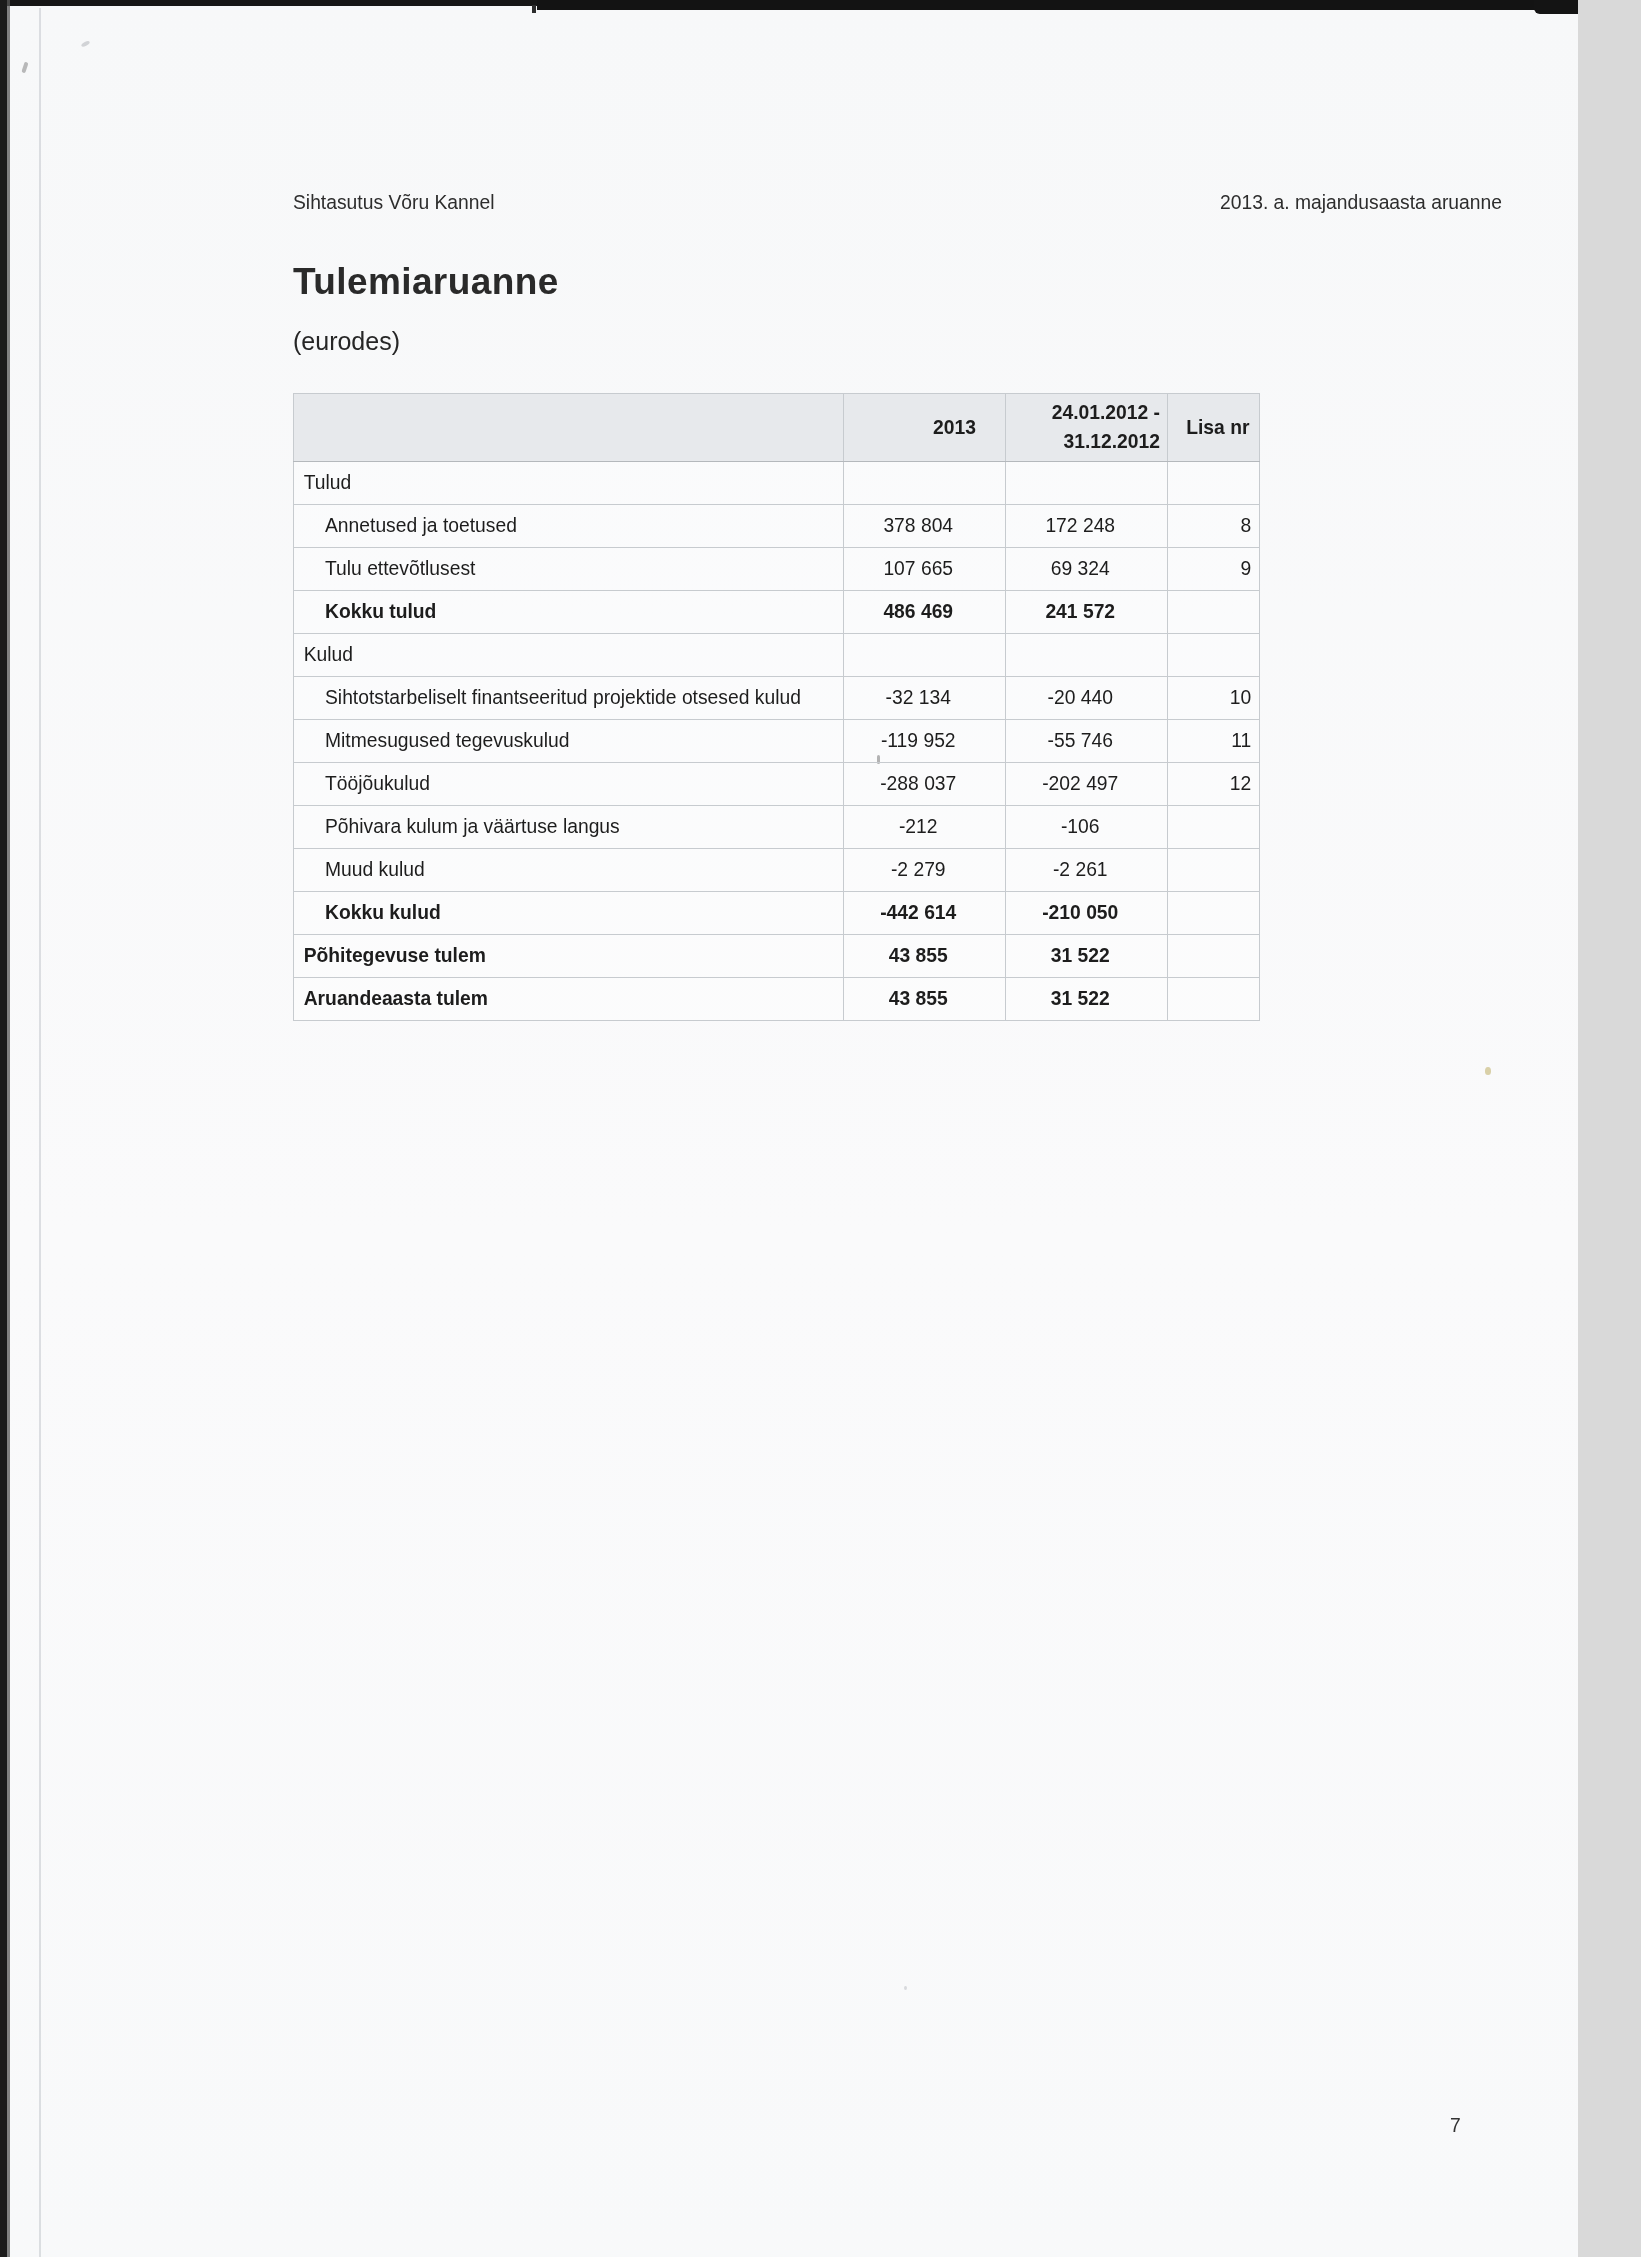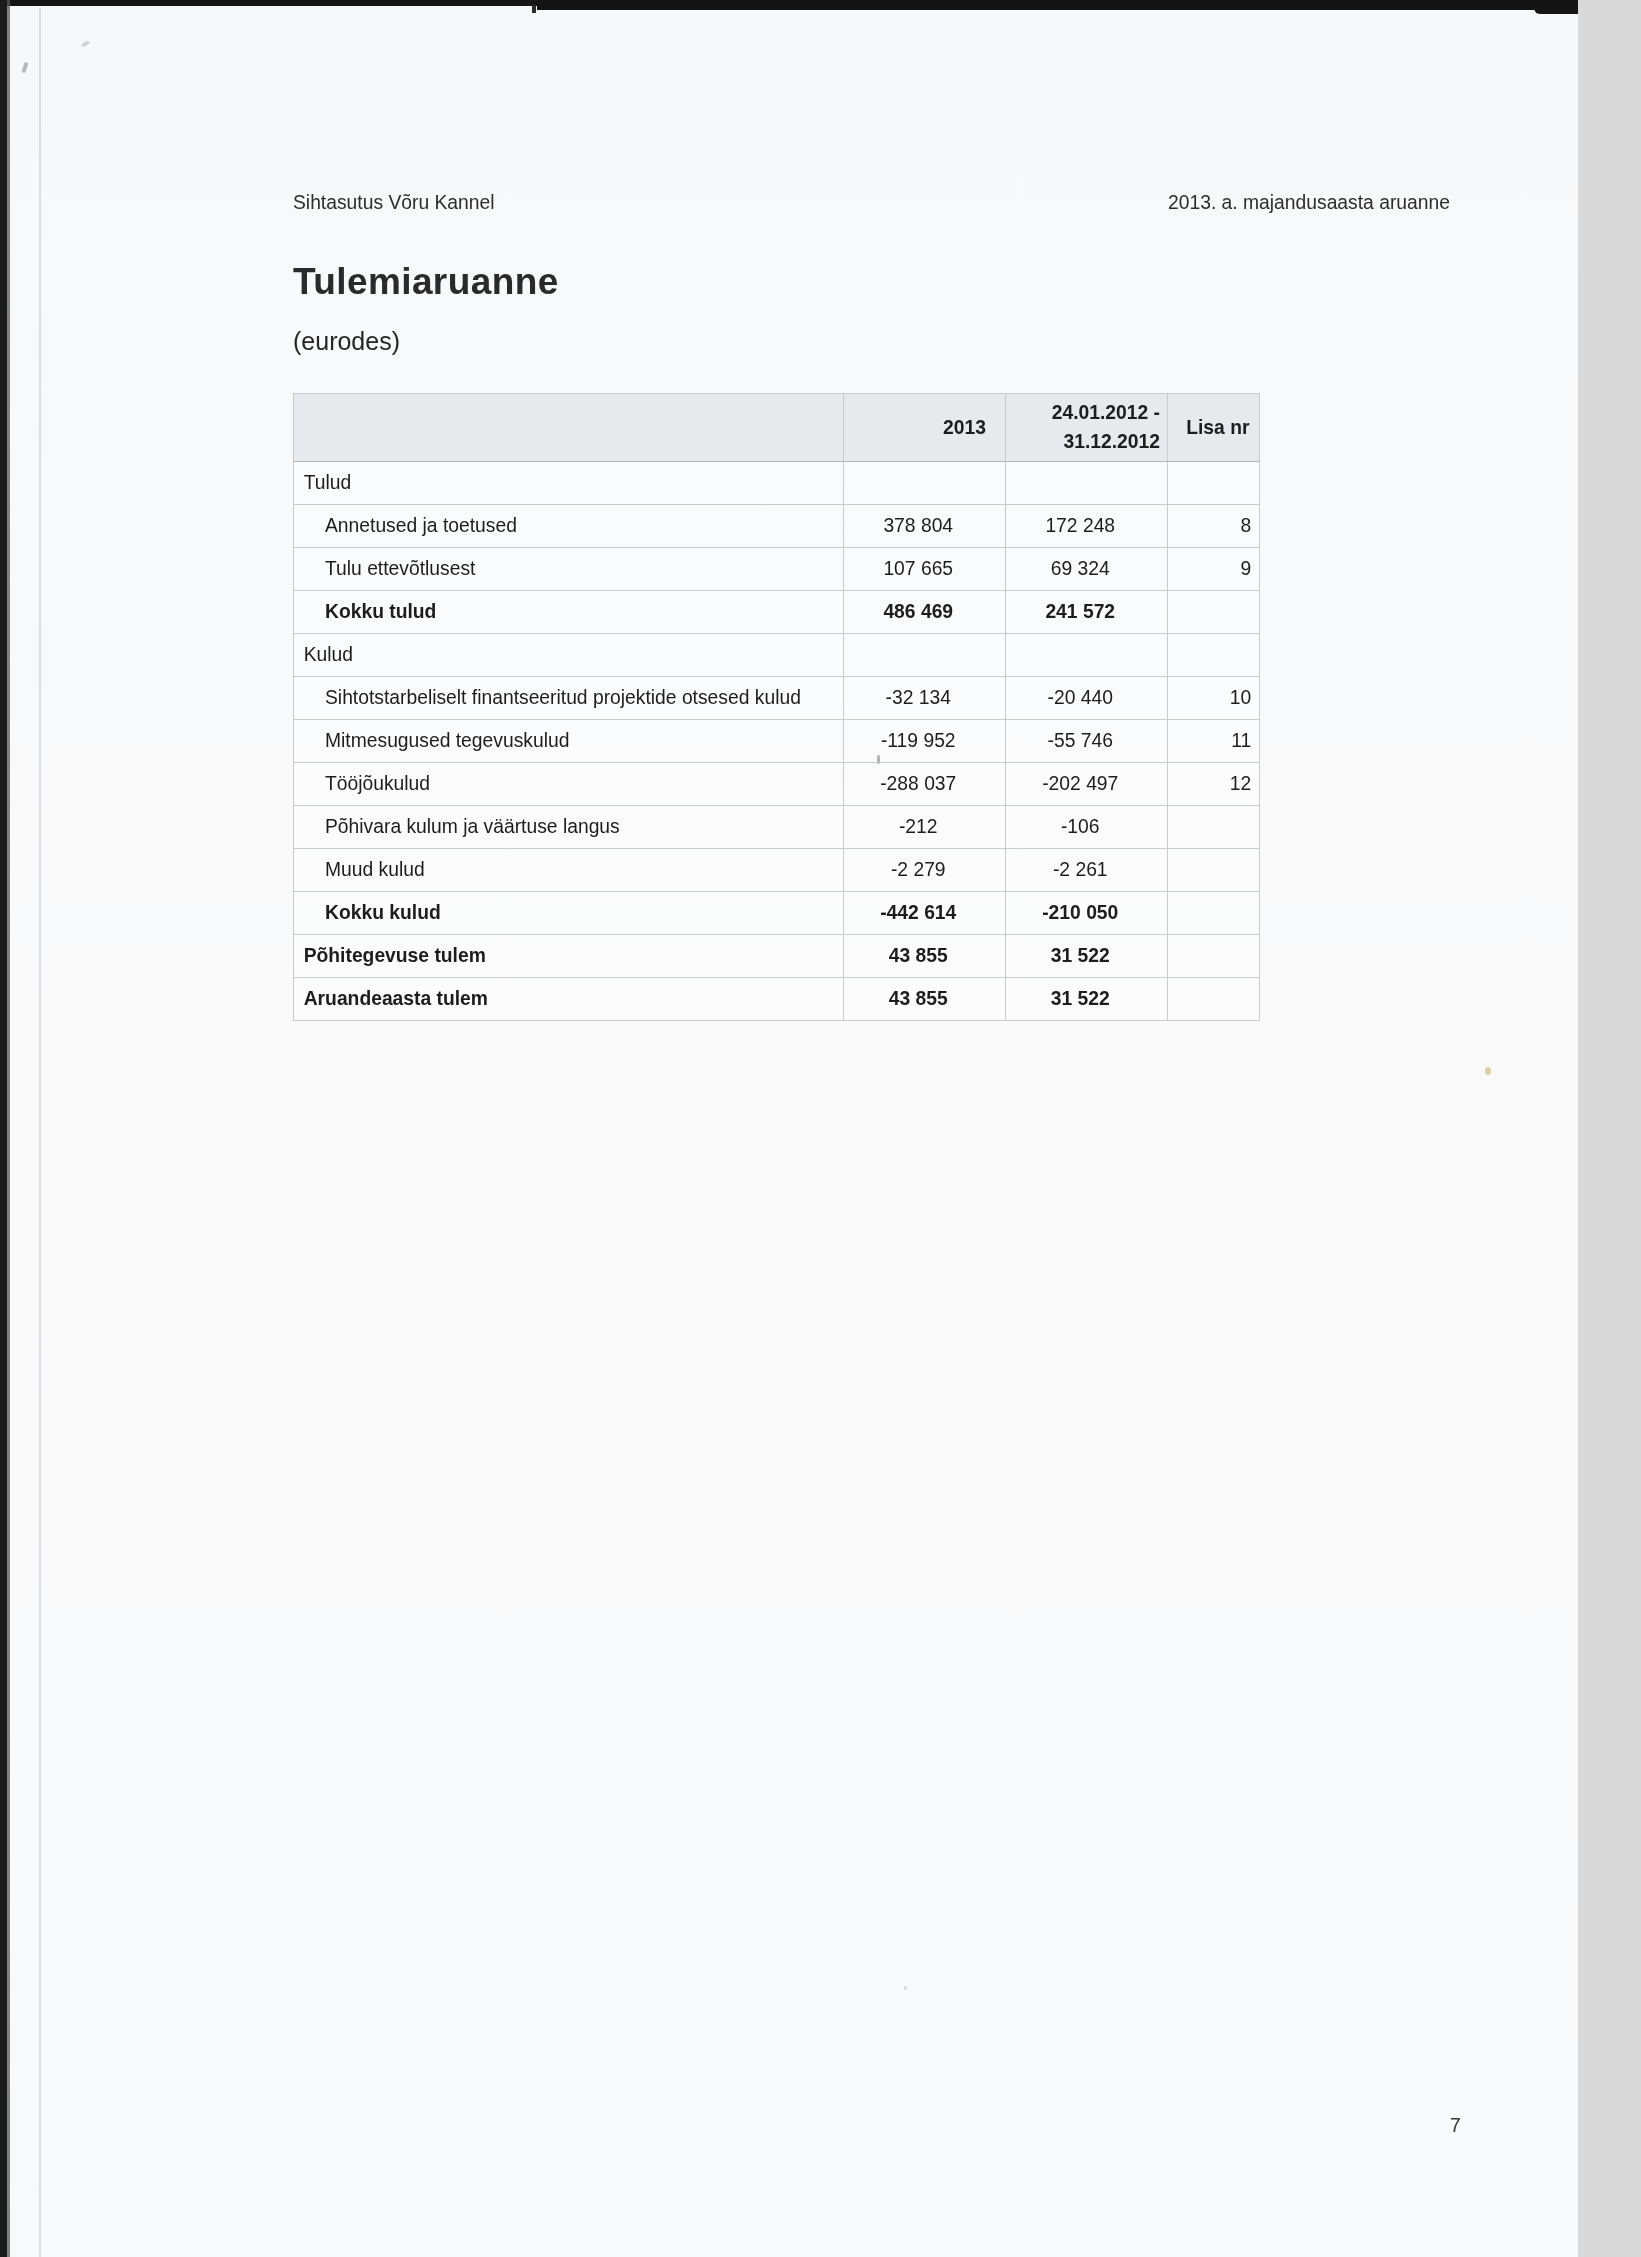--- a/index.html
+++ b/index.html
@@ -24,34 +24,34 @@
   .speck-c { left:877px; top:755px;  width:2.9px; height:8.7px;  background:#6f6f6f; border-radius:1.9px; opacity:.8; }
   .speck-d { left:1485px;top:1067px; width:5.8px; height:7.7px;  background:#d5cb9e; opacity:.9; }
   .speck-e { left:904px; top:1986px; width:2.9px; height:3.9px;  background:#d8dadd; }
 
   .smudge { position:absolute; filter:blur(2.9px); border-radius:5.8px; background:rgba(122,133,156,0.16); }
   .smudge-1 { left:404px; top:404px; width:147px; height:14.5px; }
   .smudge-2 { left:630px; top:410px; width:70px;  height:11.6px; }
 
   
   .header-left  { position:absolute; left:293px; top:192px; font-size:19.3px; color:#2d2d2d; }
-  .header-right { position:absolute; left:1168px; top:192px; font-size:19.3px; color:#2d2d2d; }
+  .header-right { position:absolute; left:1220px; top:192px; font-size:19.3px; color:#2d2d2d; }
   .doc-title    { position:absolute; left:293px; top:261px; font-size:37px; font-weight:bold; color:#2a2a2a; letter-spacing:0.4px; }
   .doc-subtitle { position:absolute; left:293px; top:313px; font-size:25px; color:#262626;margin-top:14px; }
   .page-number  { position:absolute; left:1450px; top:2115px; font-size:19.3px; color:#333; }
 
   
   .table-wrap { position:absolute; left:293px; top:393px; }
   table.statement { border-collapse:collapse; table-layout:fixed; width:966px; font-size:19.3px; color:#1d1d1d; }
   table.statement th, table.statement td { border:1px solid #c7cbcf; }
   table.statement thead th {
     background:#e7e9ec; height:65px; font-weight:bold; vertical-align:middle;
     border-bottom:1px solid #b4b8bc;
   }
-  th.h-year   { text-align:right; padding-right:19px; }
+  th.h-year   { text-align:right; padding-right:29px; }
   th.h-period { text-align:right; padding-right:7px; line-height:1.5; }
   th.h-lisa   { text-align:center;  padding-left:9.7px; }
   table.statement tbody td { height:40px; vertical-align:middle; background:rgba(255,255,255,0.35); }
   td.label { text-align:left; padding-left:9.7px; }
   tr.item td.label, tr.total td.label { padding-left:31px; }
   td.num  { text-align:center; padding-right:13.5px; }
   td.lisa { text-align:right; padding-right:7.7px; }
   tr.total td, tr.result td { font-weight:bold; }
 </style>
 </head>

